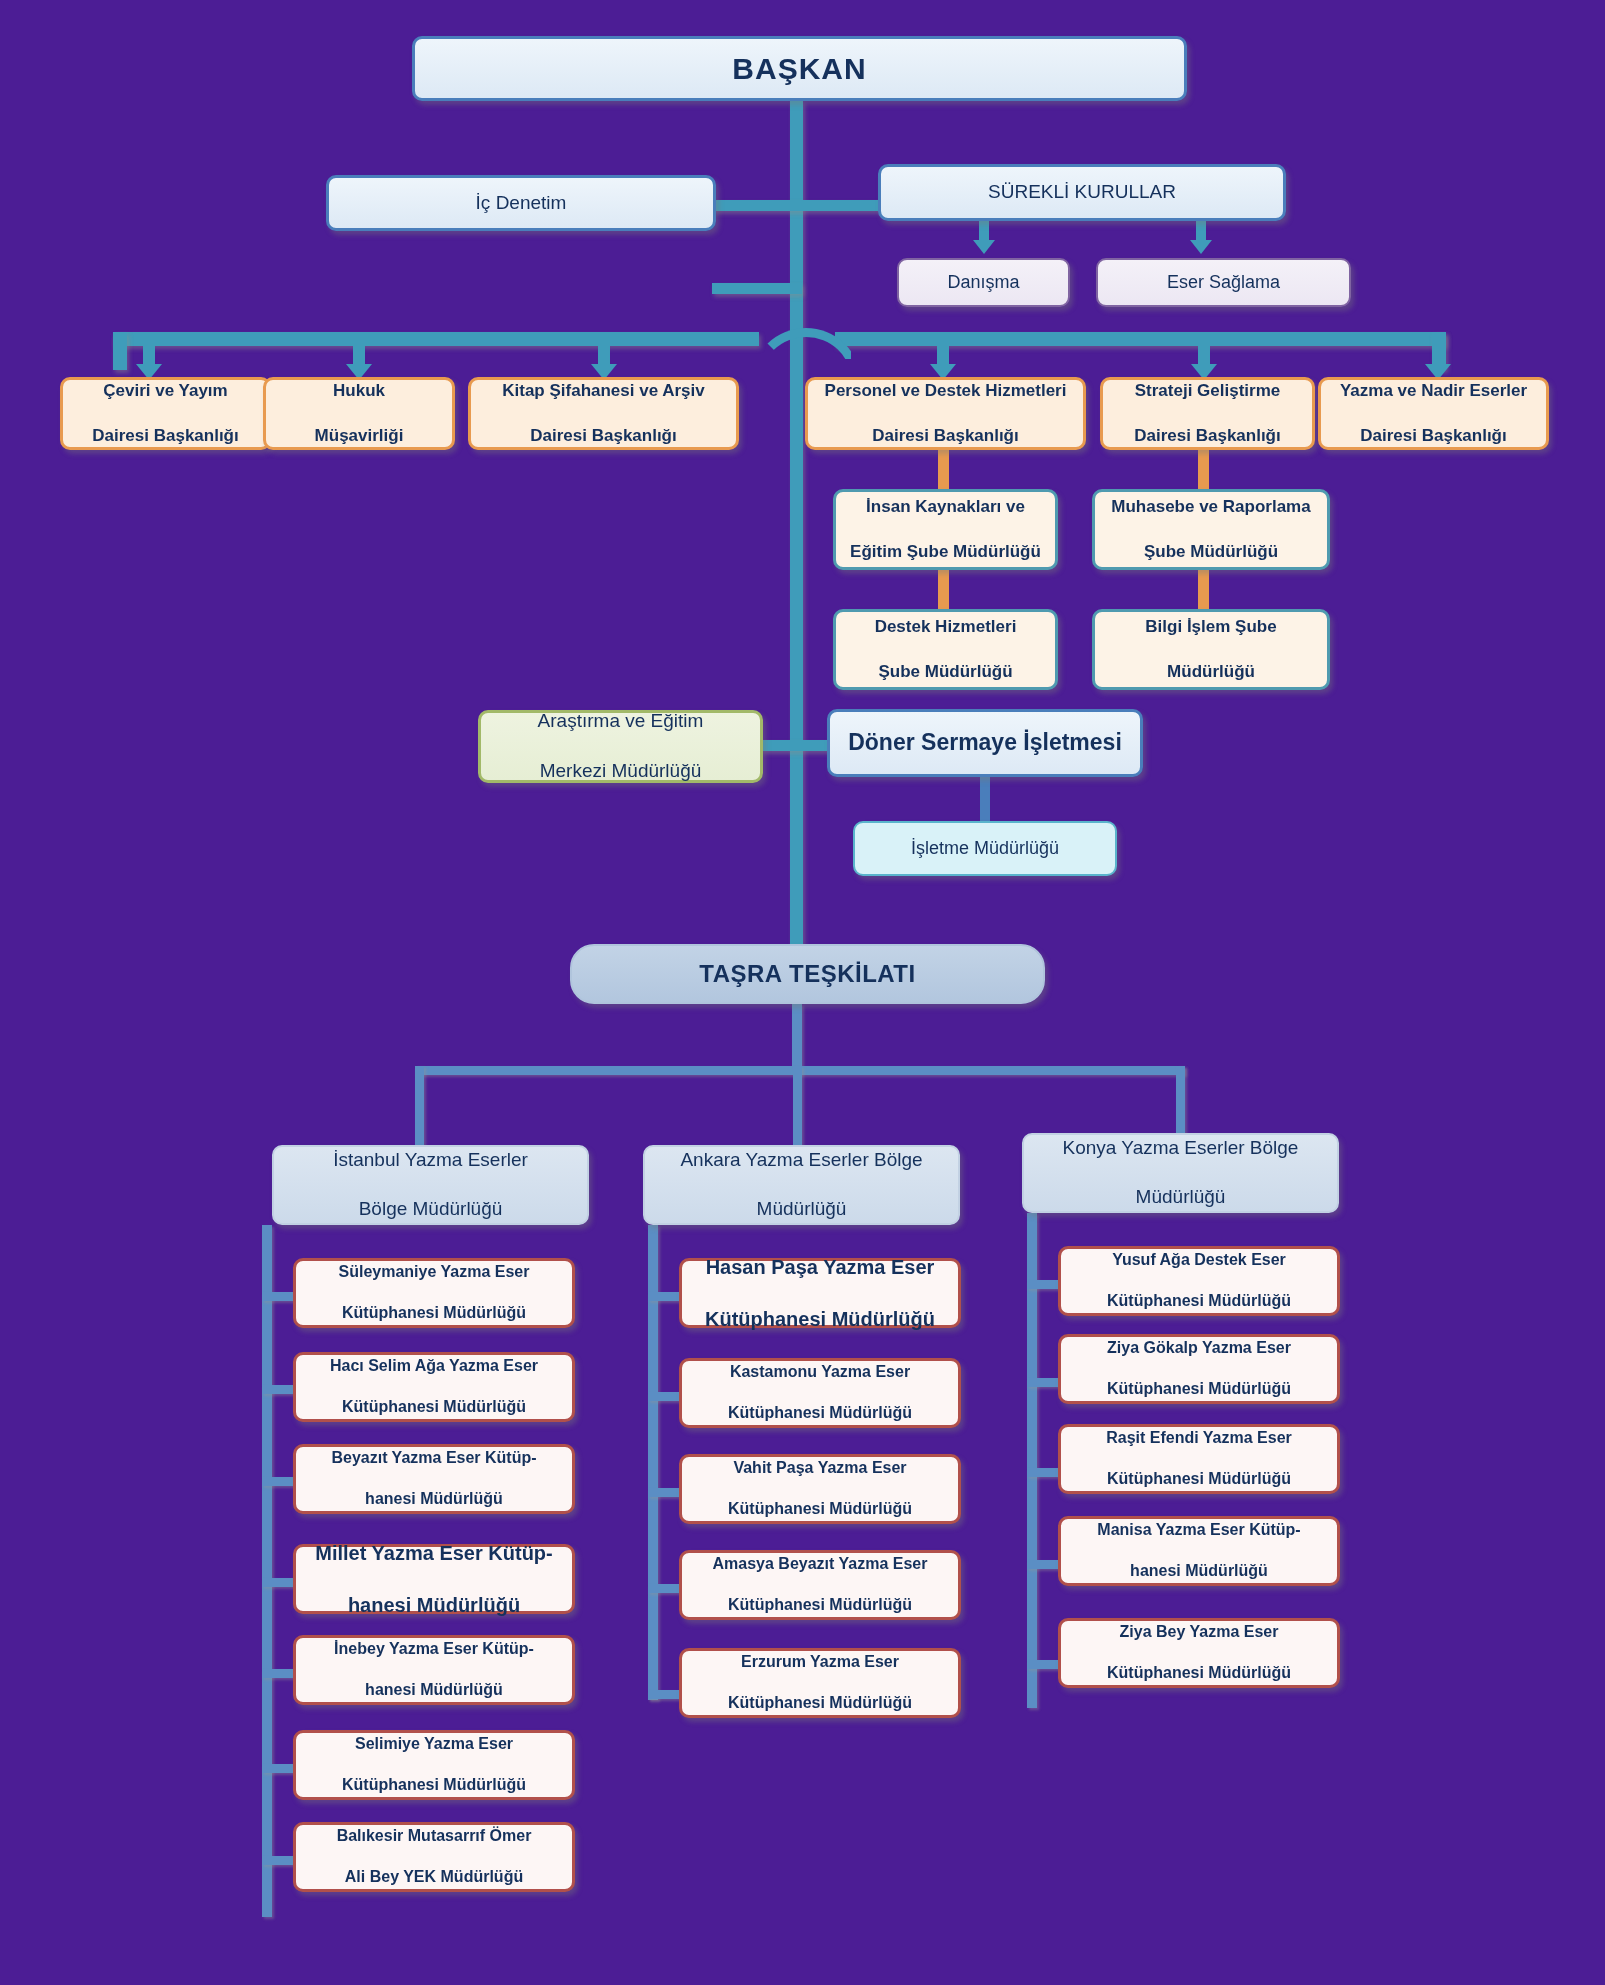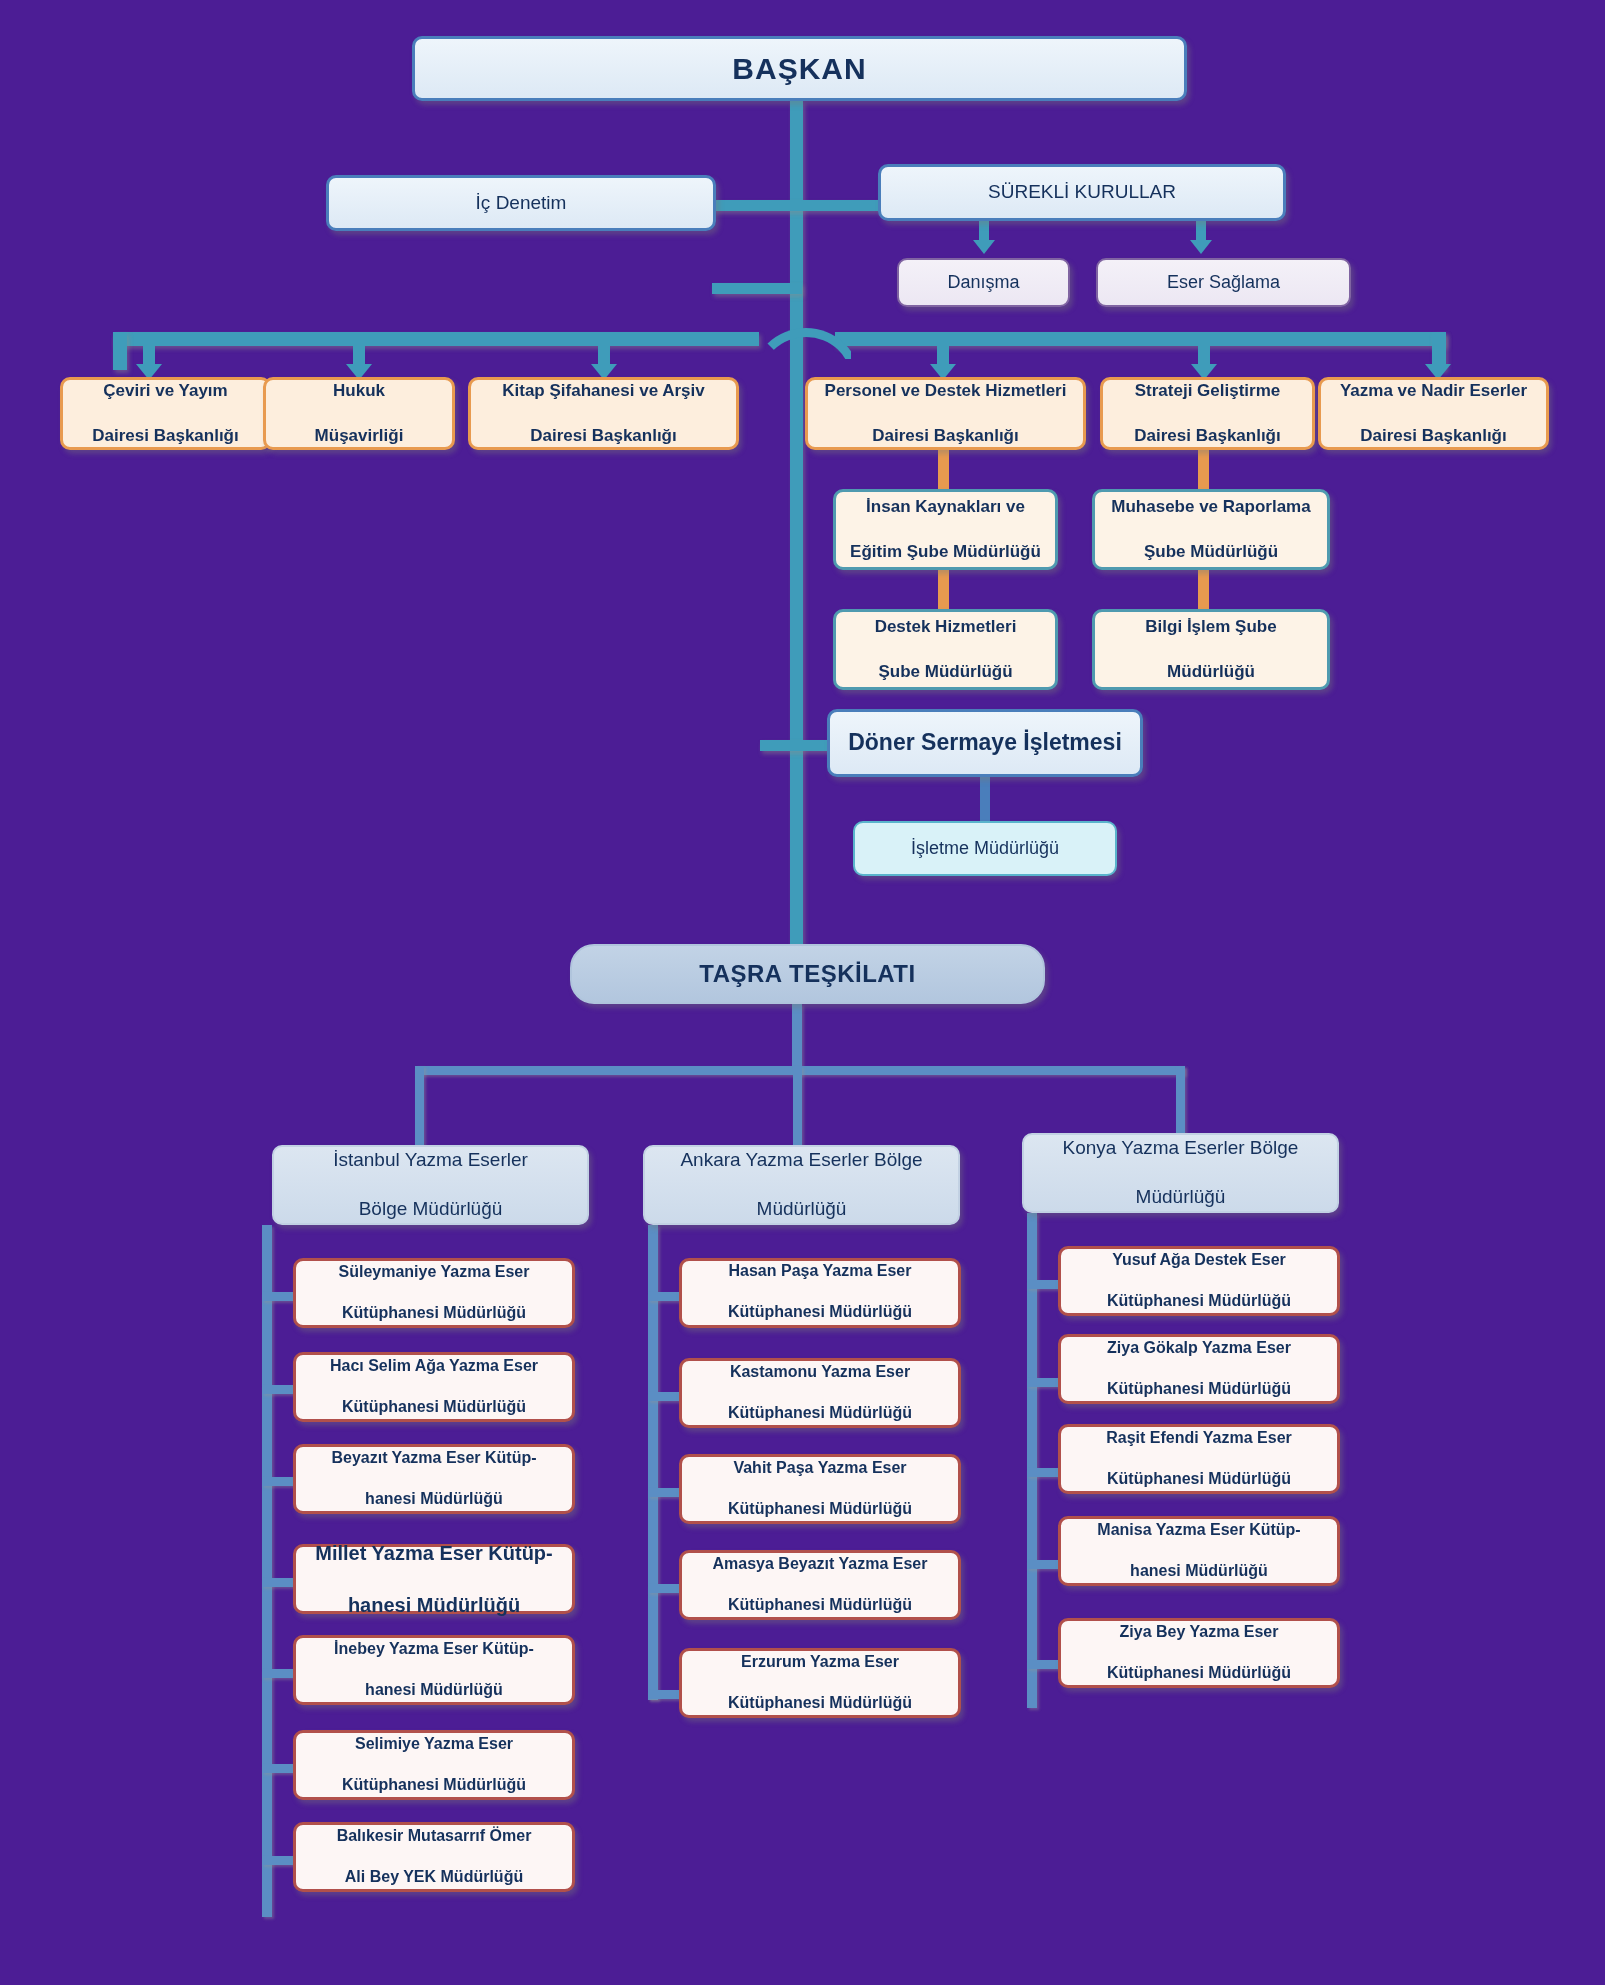--- a/index.html
+++ b/index.html
@@ -235,20 +235,26 @@
   </div>
   <div class="box sty-sube shadow" style="left:1092px; top:609px; width:238px; height:81px; font-size:17px;">
     <span>
       <span>Bilgi İşlem Şube</span><br>
       <span>Müdürlüğü</span>
     </span>
   </div>
 
   <div class="conn c-teal-s" style="left:760px; top:740px; width:70px; height:11px;"></div>
 
+  <div class="box sty-green shadow" style="left:478px; top:710px; width:285px; height:73px; font-size:19px;">
+    <span>
+      <span>Araştırma ve Eğitim</span><br>
+      <span>Merkezi Müdürlüğü</span>
+    </span>
+  </div>
 
   <div class="box sty-top shadow" style="left:827px; top:709px; width:316px; height:68px; font-size:23px; font-weight:bold;">
     <span>Döner Sermaye İşletmesi</span>
   </div>
 
   <div class="conn c-blue" style="left:980px; top:777px; width:10px; height:45px;"></div>
 
   <div class="box sty-cyan shadow" style="left:853px; top:821px; width:264px; height:55px; font-size:18px;">
     <span>İşletme Müdürlüğü</span>
   </div>
@@ -329,21 +335,21 @@
 
   <div class="box sty-bolge shadow" style="left:643px; top:1145px; width:317px; height:80px; font-size:19px;">
     <span>
       <span>Ankara Yazma Eserler Bölge</span><br>
       <span>Müdürlüğü</span>
     </span>
   </div>
   <div class="conn c-steel" style="left:648px; top:1225px; width:10px; height:475px;"></div>
 
   <div class="conn c-steel" style="left:648px; top:1292px; width:33px; height:9px;"></div>
-  <div class="box sty-kutuphane shadow" style="left:679px; top:1258px; width:282px; height:70px; font-size:16px;align-items:flex-end;">
+  <div class="box sty-kutuphane shadow" style="left:679px; top:1258px; width:282px; height:70px; font-size:20px;">
     <span>
       <span>Hasan Paşa Yazma Eser</span><br>
       <span>Kütüphanesi Müdürlüğü</span>
     </span>
   </div>
 
   <div class="conn c-steel" style="left:648px; top:1392px; width:33px; height:9px;"></div>
   <div class="box sty-kutuphane shadow" style="left:679px; top:1358px; width:282px; height:70px; font-size:16px;">
     <span>
       <span>Kastamonu Yazma Eser</span><br>

